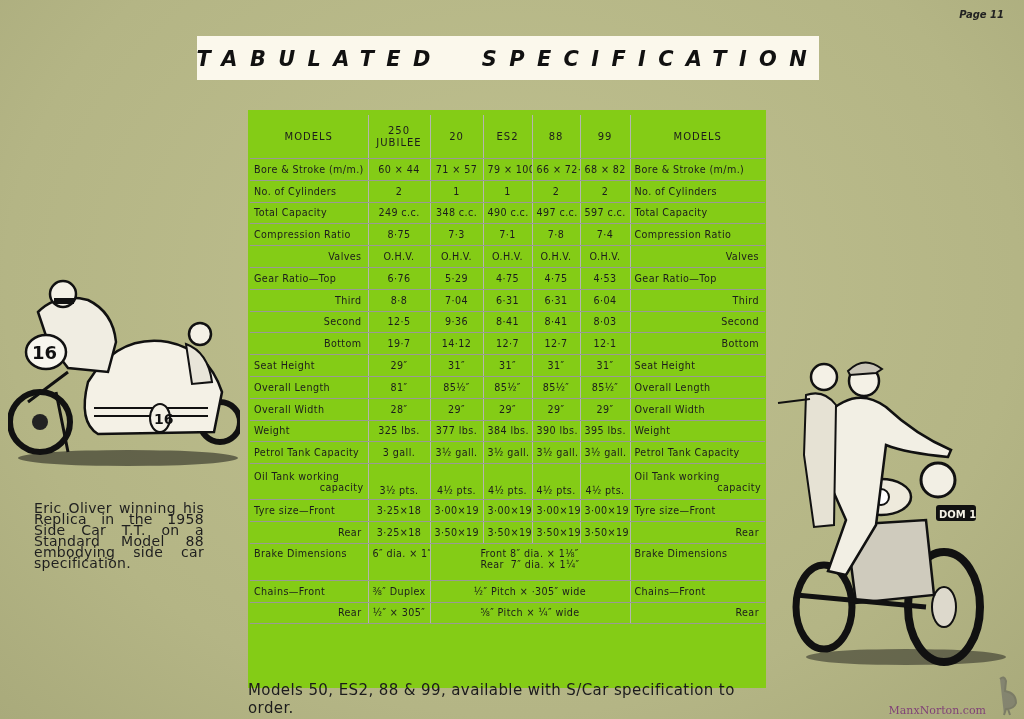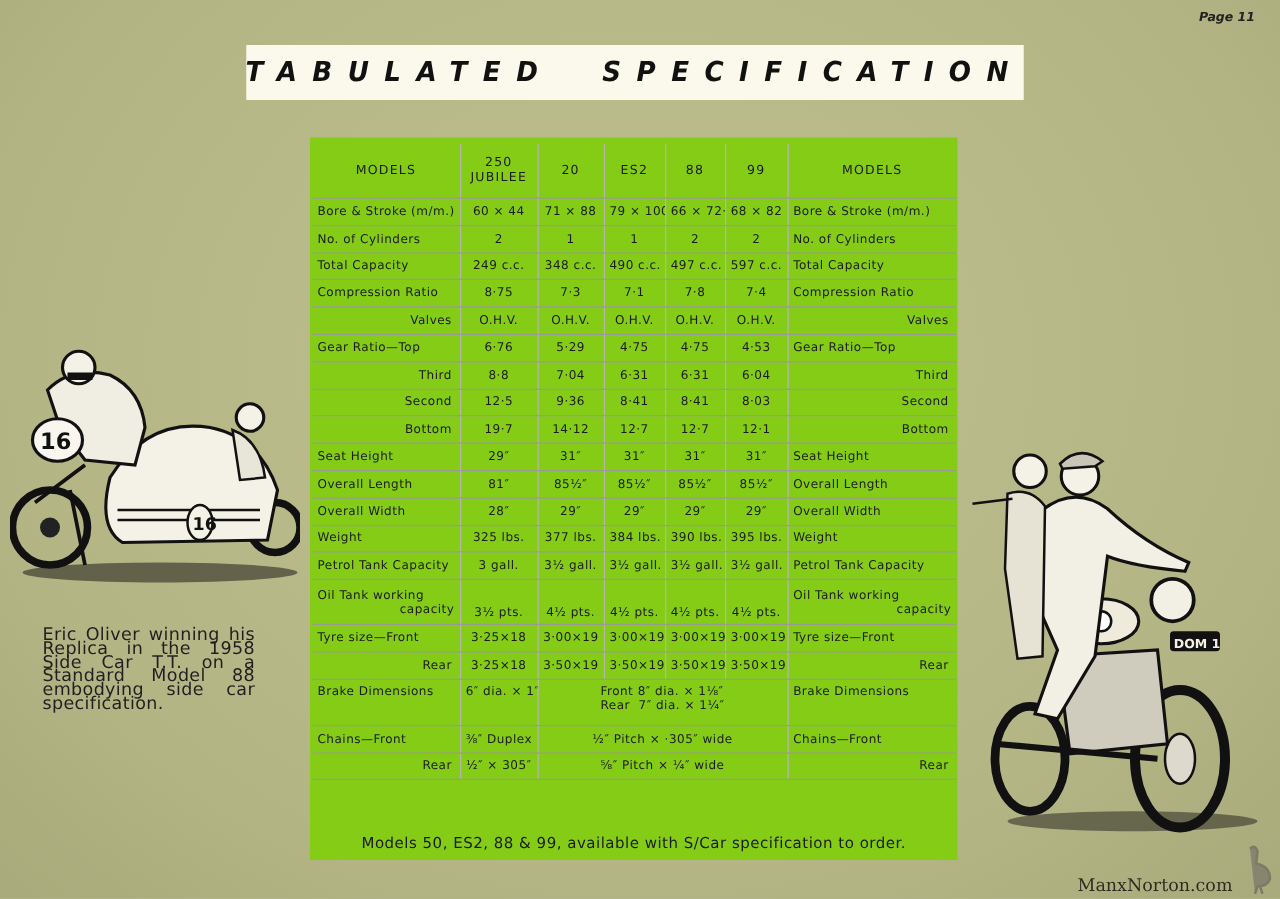--- a/index.html
+++ b/index.html
@@ -51,32 +51,32 @@
   table.spec tr td:first-child, table.spec tr th:first-child { border-left:none; }
   table.spec th { height:43px; font-size:10px; letter-spacing:1px; }
   table.spec td.v { text-align:center; }
   table.spec td.l { text-align:left; }
   table.spec td.r { text-align:right; padding-right:6px; }
   table.spec tr.tall td { height:32px; }
   table.spec tr.tall td.lbl2 { line-height:11px; }
   table.spec td.span2 { text-align:center; }
   .brake-lines { line-height:11px; display:inline-block; text-align:left; }
   .footnote {
-    position:absolute; left:0; width:518px; top:557px;
-    text-align:center; font-size:12px; letter-spacing:0.4px;
+    position:absolute; left:0; width:518px; top:571px;
+    text-align:left; font-size:15px; letter-spacing:0.4px;
   }
   .caption {
     position:absolute; left:34px; top:503px; width:170px;
     font-size:14px; font-weight:normal; line-height:11px;
     color:#1f1f1f; text-align:justify; letter-spacing:0.3px;
   }
   .illus { position:absolute; }
   .watermark {
     position:absolute; right:38px; bottom:2px;
-    font-family:"DejaVu Serif", serif; font-size:14px; color:#000000;
+    font-family:"DejaVu Serif", serif; font-size:11px; color:#701a75;
     opacity:0.75;
   }
   .emu { position:absolute; right:4px; bottom:2px; opacity:0.55; }
 </style>
 </head>
 <body>
 
 <div class="bg-shade"></div>
 
 <div class="page-num">Page 11</div>
@@ -161,21 +161,21 @@
       <th>ES2</th>
       <th>88</th>
       <th>99</th>
       <th>MODELS</th>
     </tr>
     </tbody>
       <tbody id="spec-rows">
         <tr>
           <td class="l">Bore &amp; Stroke (m/m.)</td>
           <td class="v">60 × 44</td>
-          <td class="v">71 × 88</td>
+          <td class="v">71 × 57</td>
           <td class="v">79 × 100</td>
           <td class="v">66 × 72·6</td>
           <td class="v">68 × 82</td>
           <td class="l">Bore &amp; Stroke (m/m.)</td>
         </tr>
         <tr>
           <td class="l">No. of Cylinders</td>
           <td class="v">2</td>
           <td class="v">1</td>
           <td class="v">1</td>

